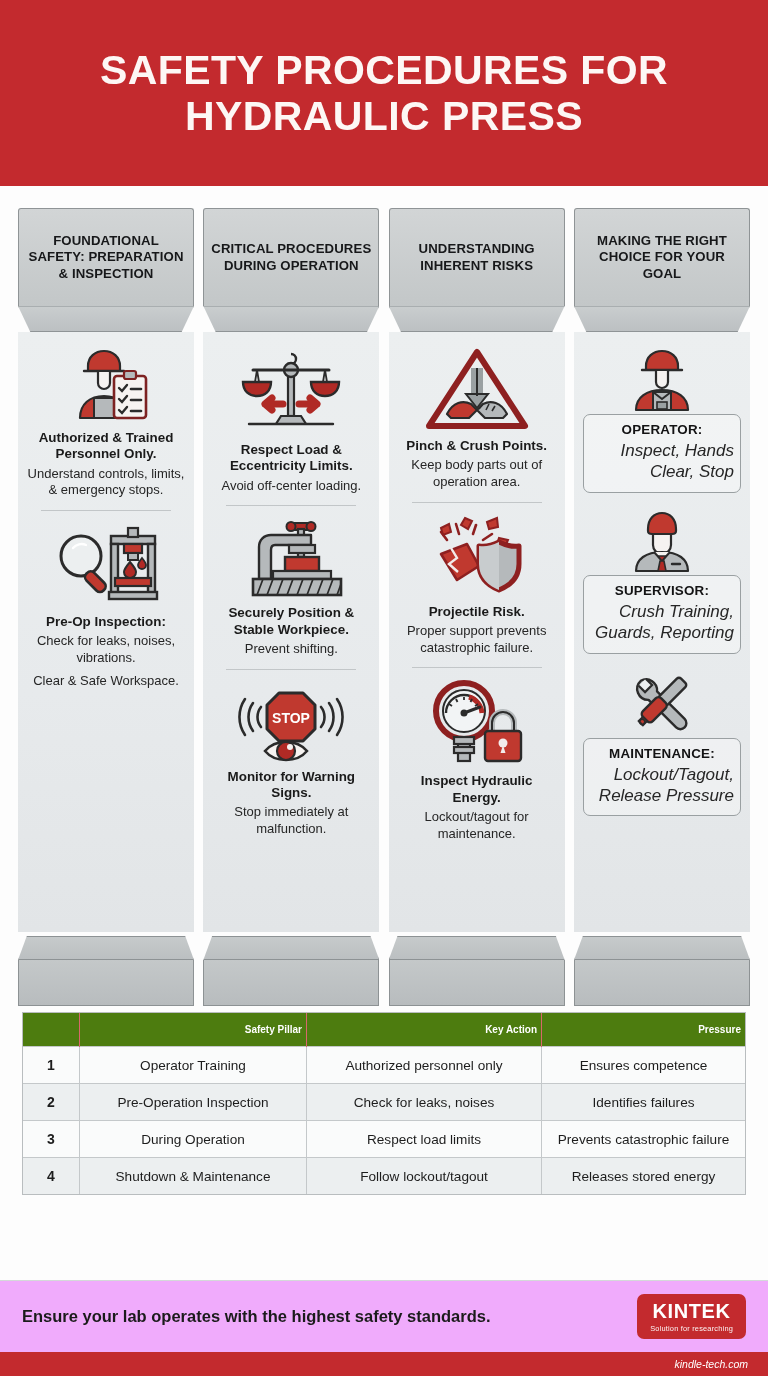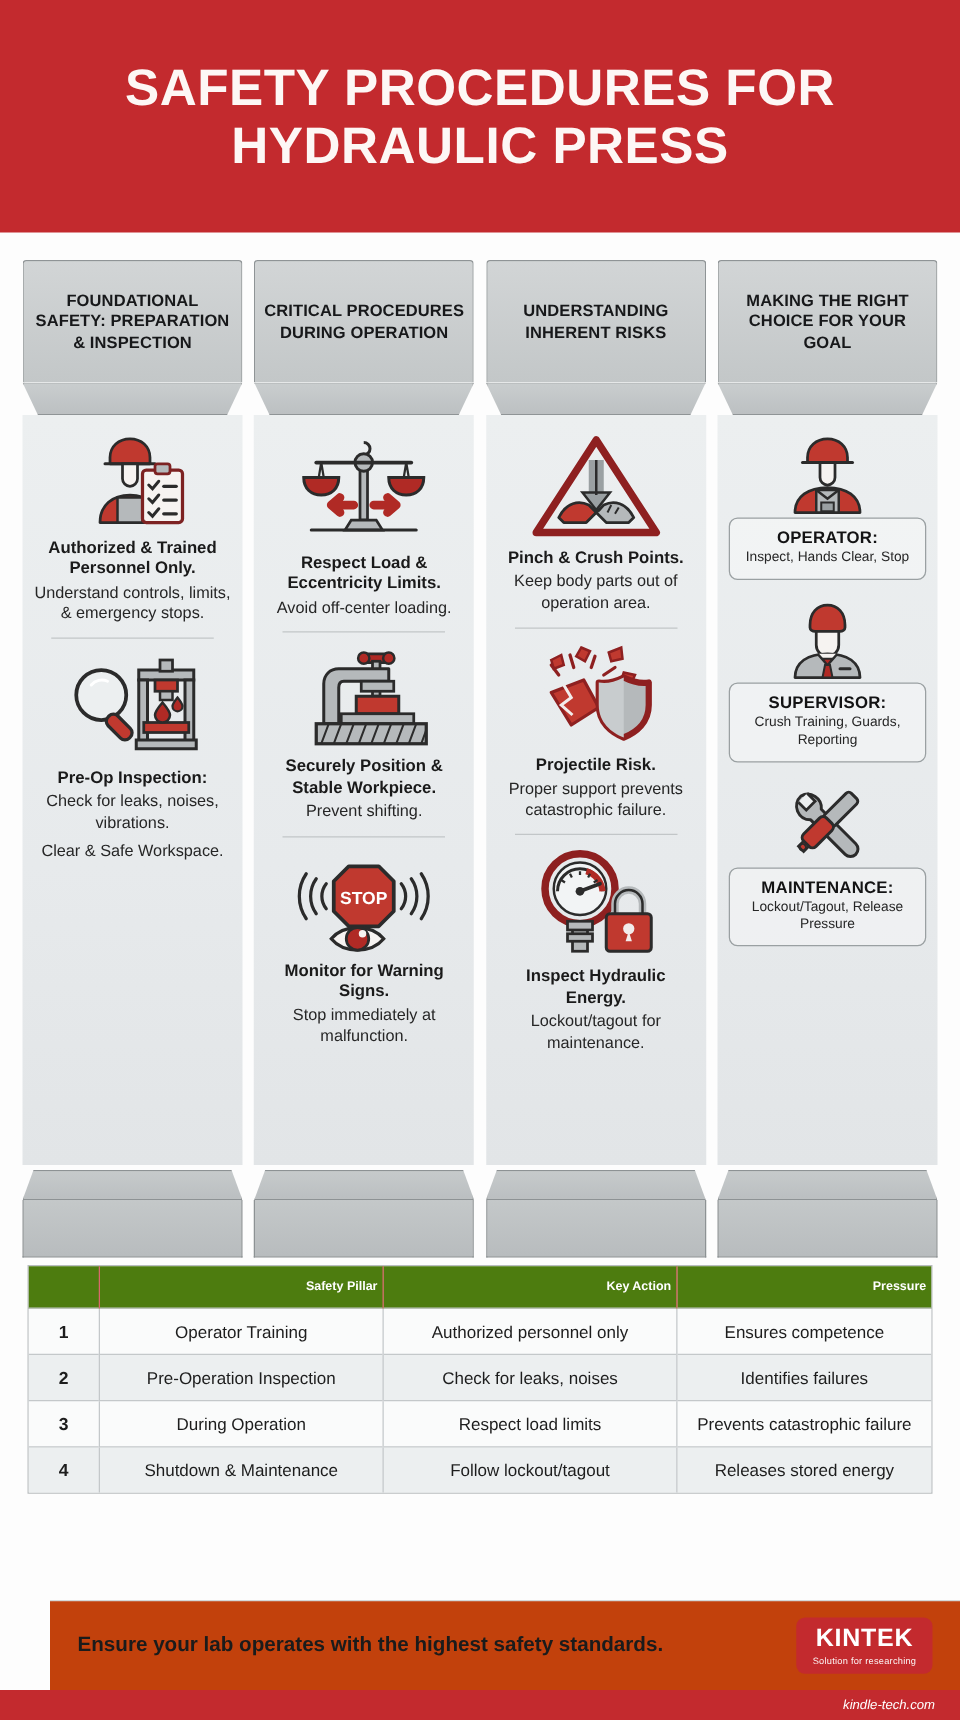--- a/index.html
+++ b/index.html
@@ -97,21 +97,21 @@
   .rolecard{
     border:1.2px solid #9aa0a2;border-radius:7px;
     background:rgba(255,255,255,.35);
     padding:7px 6px 9px 6px;box-sizing:border-box;
     width:100%;margin-top:-4px;
   }
   .rolecard .rtitle{
     font-size:13.4px;font-weight:bold;text-align:center;color:#131314;
     letter-spacing:.2px;margin-bottom:3px;
   }
-  .rolecard .rbody{font-size:11px;line-height:1.26;text-align:center;color:#262626;}
+  .rolecard .rbody{font-size:17px;line-height:1.26;text-align:right;color:#262626;font-style:italic;}
   .rolegap{height:14px;}
 
   
   .tablewrap{
     margin:6px 22px 0 22px;
     border:1px solid #b9bdbf;
     box-sizing:border-box;
   }
   table{border-collapse:collapse;width:100%;table-layout:fixed;}
   thead th{
@@ -133,25 +133,24 @@
   tbody td:last-child{border-right:none;}
   tbody tr:nth-child(odd){background:#fafbfb;}
   tbody tr:nth-child(even){background:#eceff0;}
   tbody td.num{font-weight:bold;font-size:14px;}
 
   
   .footer{
     position:absolute;left:0;bottom:0;width:768px;
   }
   .footbar{
-    background:#c2410c;height:72px;
+    background:#f0abfc;height:72px;
     display:flex;align-items:center;justify-content:space-between;
     padding:0 22px;box-sizing:border-box;
     border-top:1px solid #d4d8d9;
-    margin-left:40px;
   }
   .foottext{
     font-size:16.5px;font-weight:bold;line-height:1.3;color:#1b1b1b;
   }
   .logo{
     background:#c32a2e;border-radius:7px;
     padding:7px 13px 6px 13px;text-align:center;color:#fff;
   }
   .logo .lname{font-size:20px;font-weight:bold;letter-spacing:.6px;line-height:1;}
   .logo .ltag{font-size:7.4px;letter-spacing:.2px;margin-top:3px;opacity:.95;}

